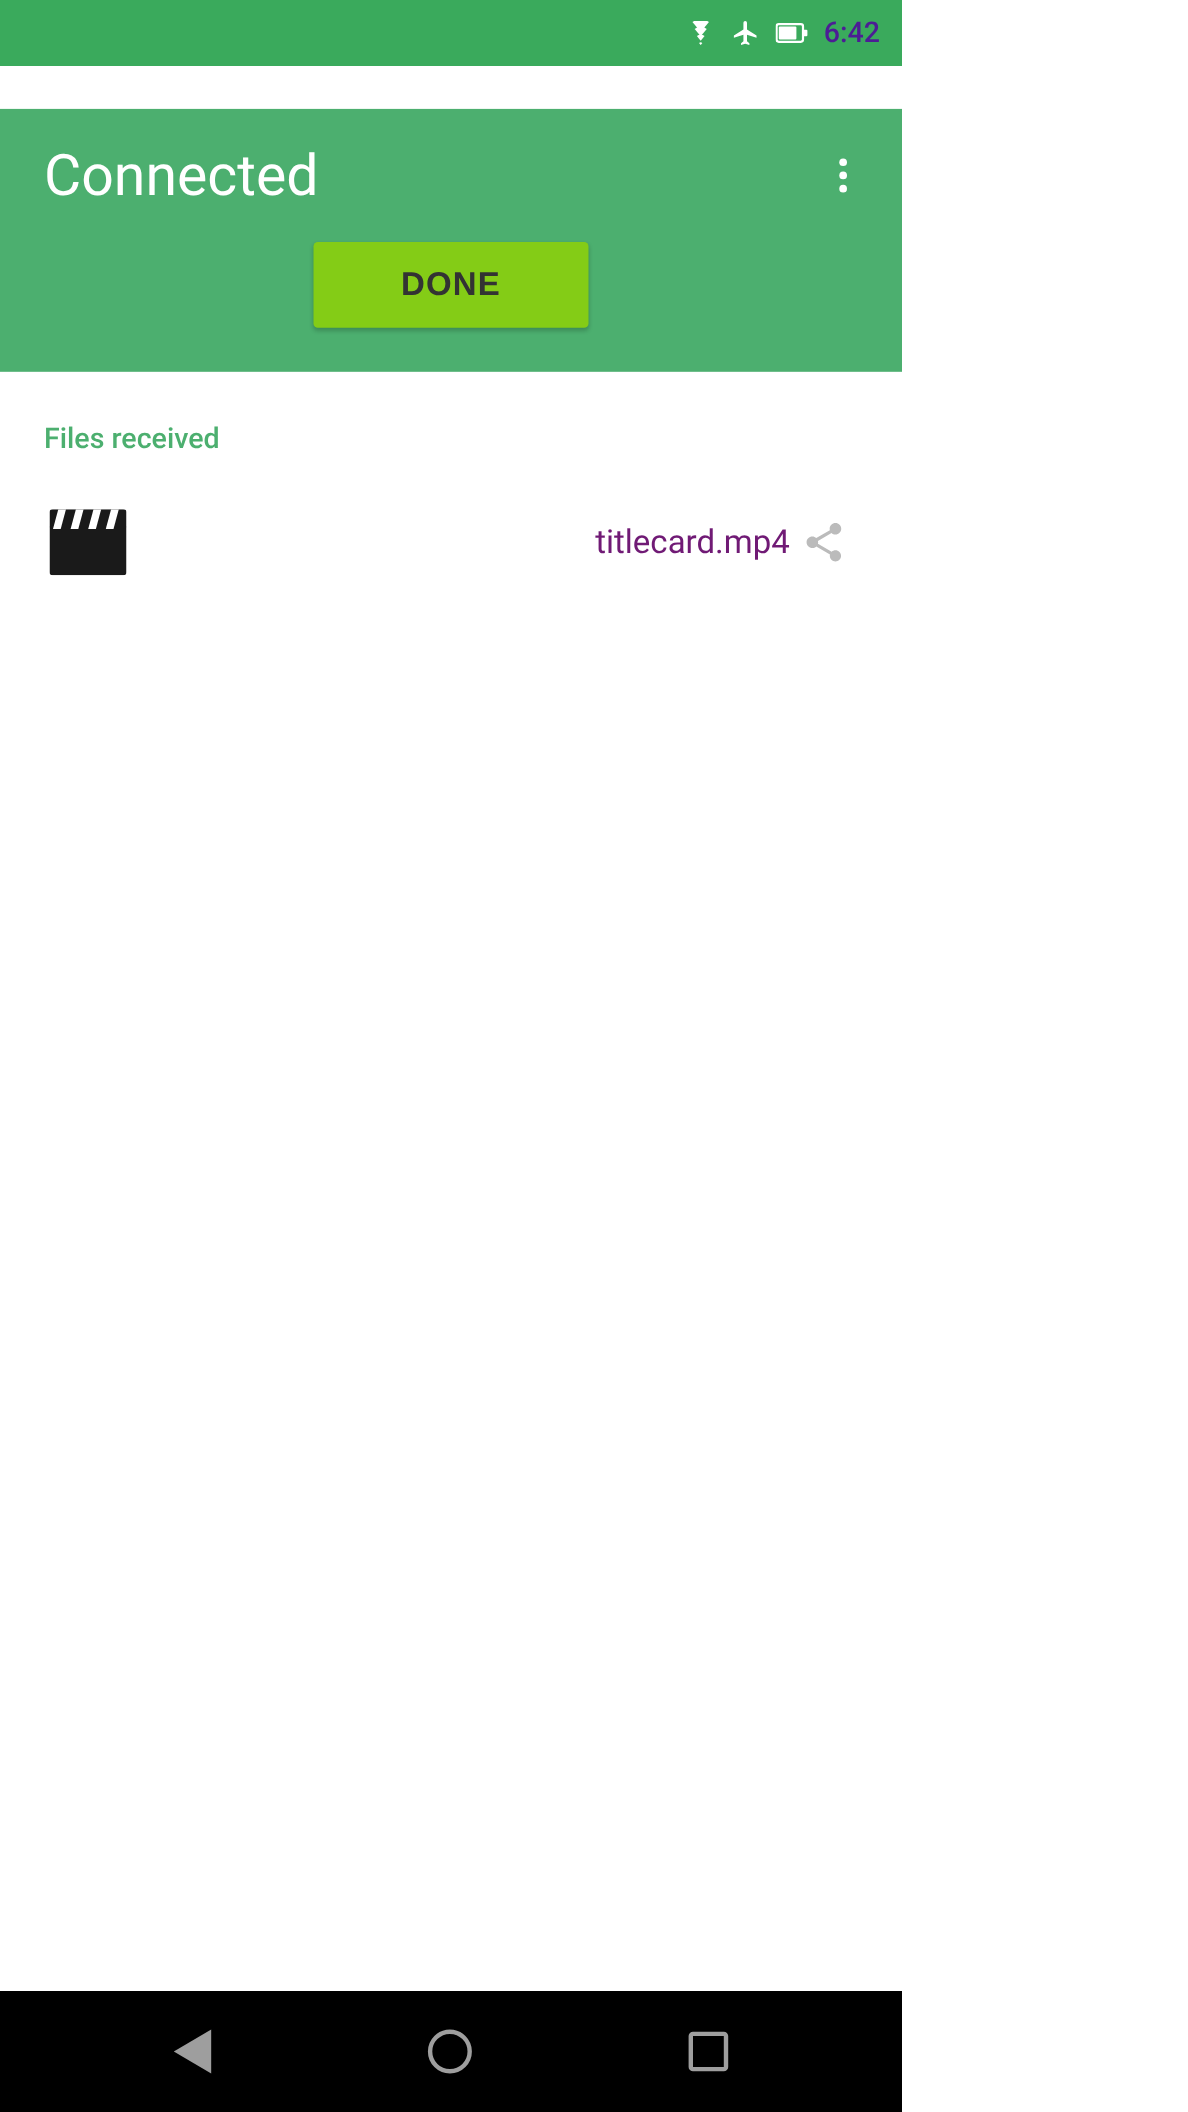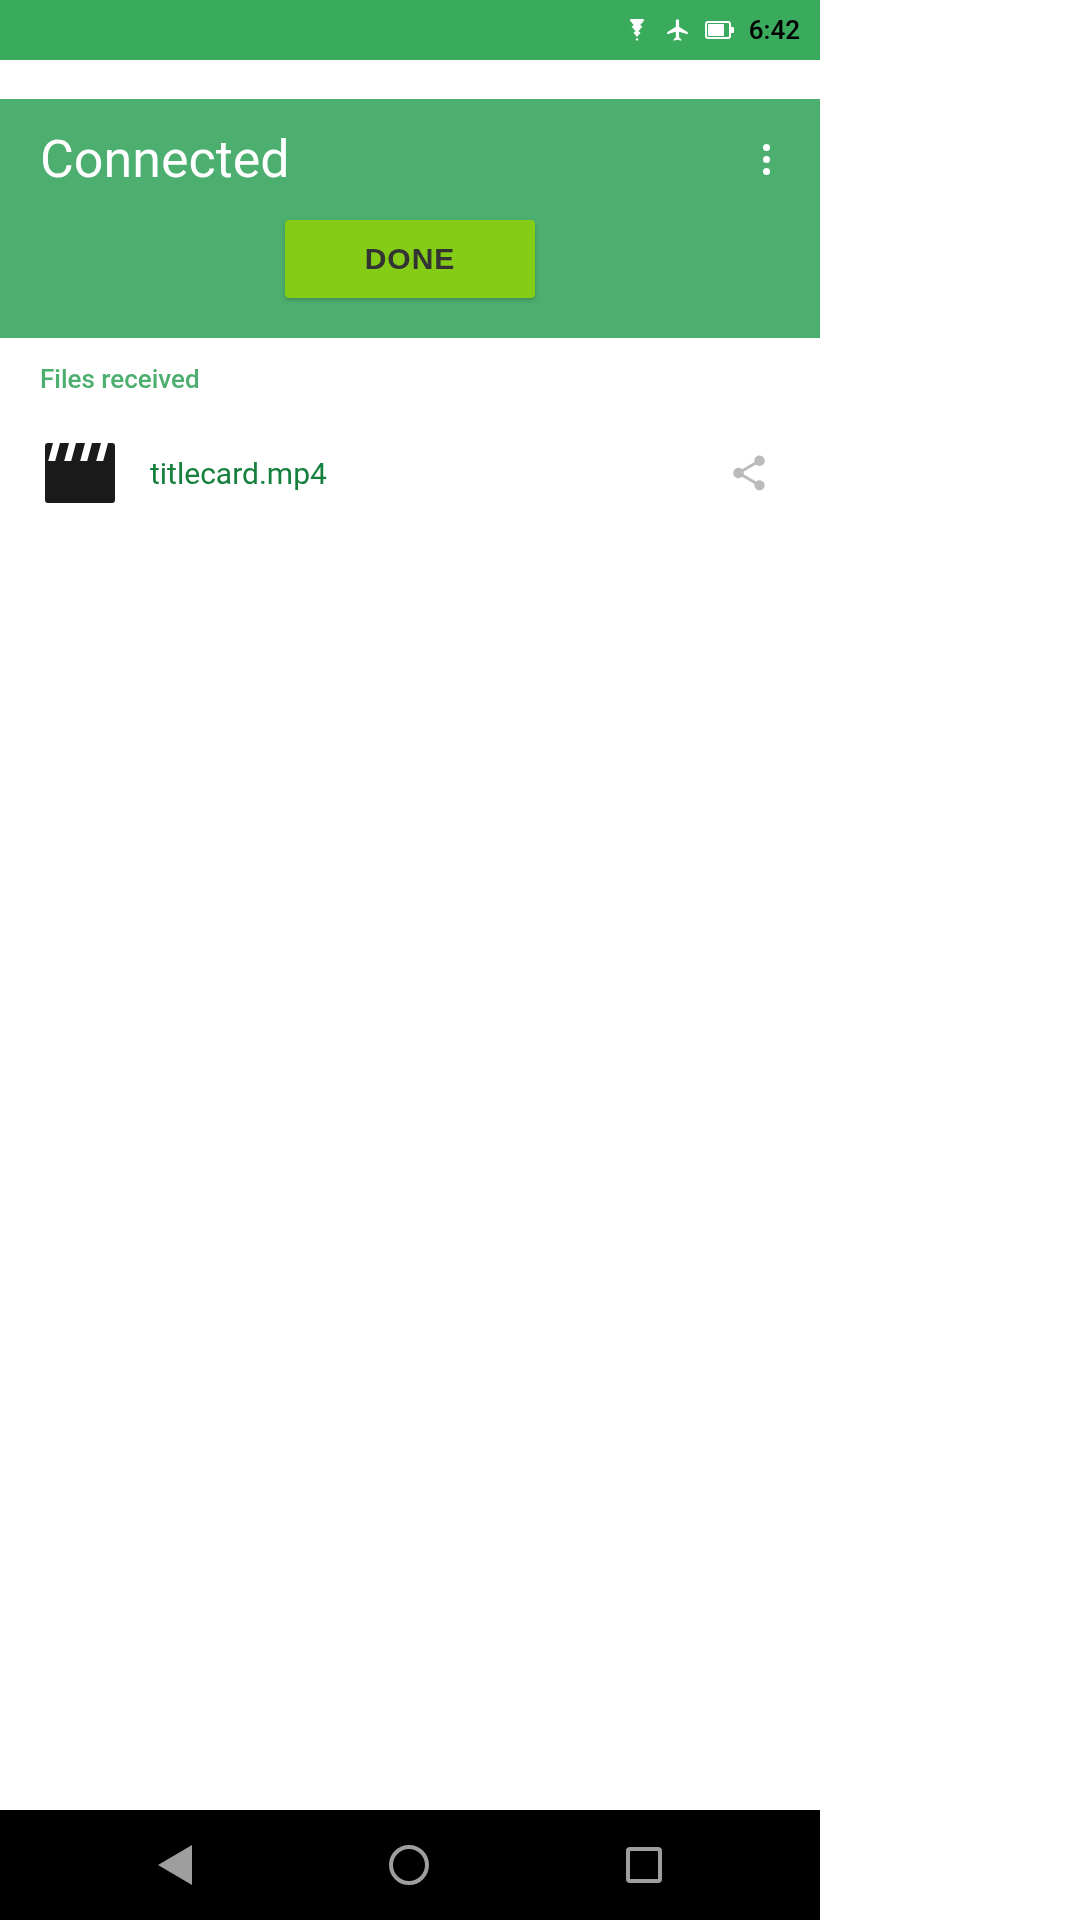--- a/index.html
+++ b/index.html
@@ -31,21 +31,21 @@
       gap: 12px;
     }
 
     .status-bar-icons {
       display: flex;
       align-items: center;
       gap: 14px;
     }
 
     .time-text {
-      color: #000000;
+      color: #4c1d95;
       font-size: 26px;
       font-weight: 500;
     }
 
     
     .app-bar {
       width: 100%;
       background: #4caf6f;
       padding: 30px 40px 40px 40px;
       display: flex;
@@ -99,21 +99,21 @@
       font-weight: 600;
       cursor: pointer;
       letter-spacing: 1px;
       box-shadow: 0 2px 4px rgba(0,0,0,0.2);
     }
 
     
     .content-area {
       flex: 1;
       background: #ffffff;
-      padding: 16px 0;
+      padding: 36px 0;
     }
 
     .files-received-label {
       color: #4caf6f;
       font-size: 26px;
       font-weight: 500;
       padding: 10px 40px 20px 40px;
     }
 
     .file-list {
@@ -132,22 +132,23 @@
       height: 70px;
       margin-right: 30px;
       display: flex;
       align-items: center;
       justify-content: center;
     }
 
     .file-name {
       flex: 1;
       font-size: 30px;
-      color: #15803d;
+      color: #701a75;
       font-weight: 400;
+      text-align: right;
     }
 
     .share-btn {
       background: none;
       border: none;
       cursor: pointer;
       padding: 10px;
       display: flex;
       align-items: center;
       justify-content: center;

